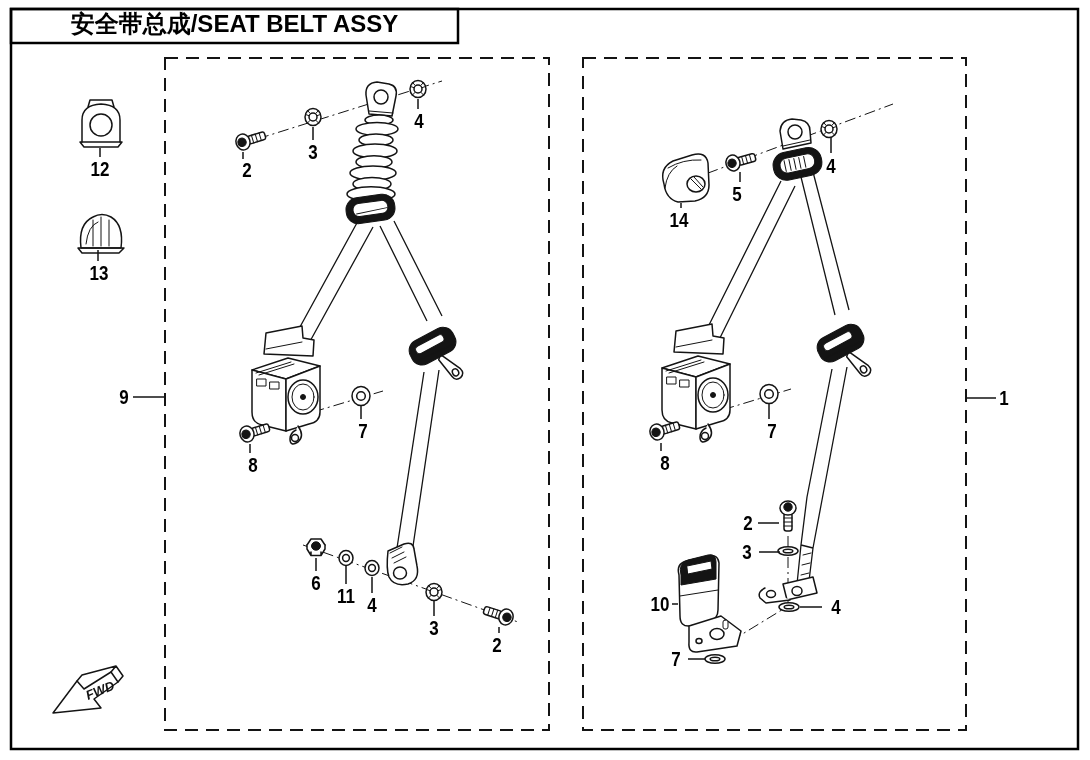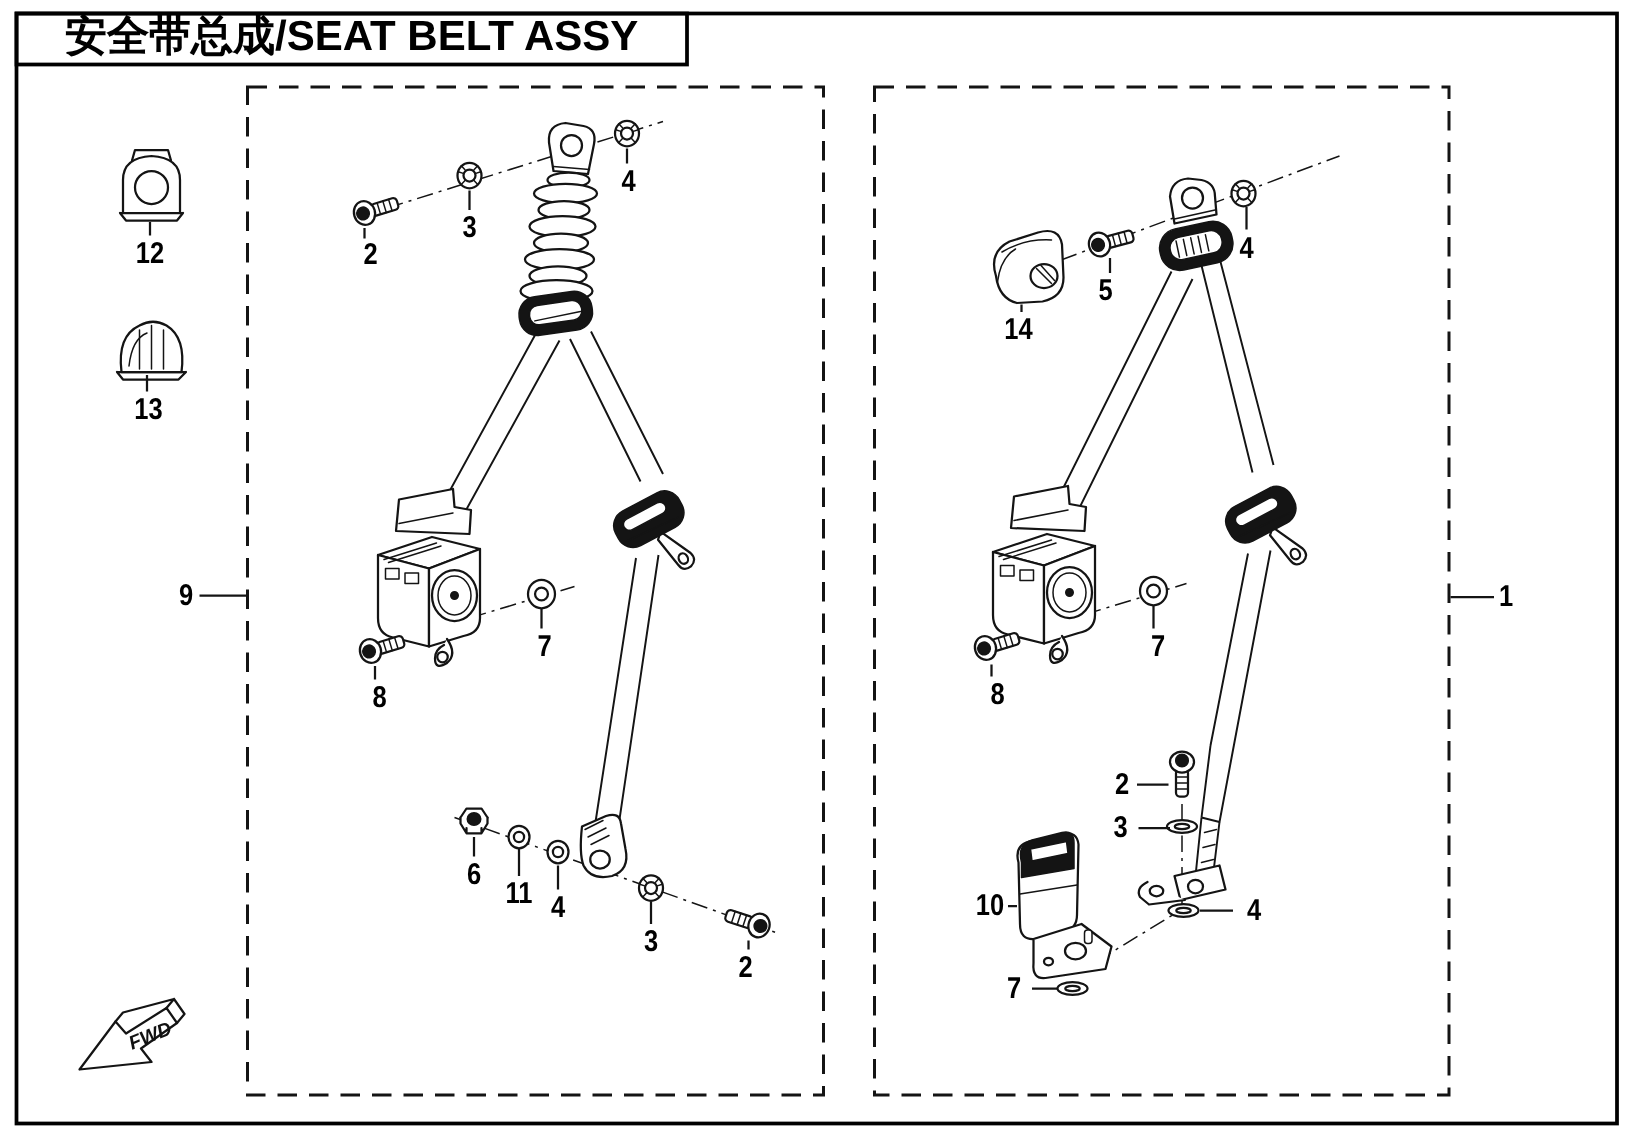--- a/index.html
+++ b/index.html
@@ -1,21 +1,21 @@
 <!DOCTYPE html>
 <html><head>
 <meta charset="utf-8">
 <style>
   html,body{margin:0;padding:0;background:#e8e8e8}
   .page{position:relative;width:1090px;height:760px;background:#ffffff;
         font-family:"Liberation Sans",sans-serif;overflow:hidden;margin:0 auto}
   .art{position:absolute;left:0;top:0}
   .title-box{position:absolute;left:11px;top:9px;width:447px;height:30px;
              display:flex;align-items:center;justify-content:center;
-             font-weight:700;font-size:28px;color:#000;white-space:nowrap}
+             font-weight:700;font-size:24px;color:#000;white-space:nowrap}
   .co{position:absolute;width:28px;height:24px;line-height:24px;text-align:center;
       font-weight:700;font-size:20px;color:#000;transform:scaleX(.85)}
   
   .ln{fill:none;stroke:#141414;stroke-width:1.5;stroke-linecap:round;stroke-linejoin:round}
   .thin{stroke-width:1}
   .wf{fill:#fff}
   .bf{fill:#141414;stroke:#141414;stroke-width:1;stroke-linejoin:round}
   .belt{fill:none;stroke:#141414;stroke-width:1.3}
   .axis{fill:none;stroke:#141414;stroke-width:1;stroke-dasharray:11 4 2 4}
   .leader{stroke:#141414;stroke-width:1.5}

